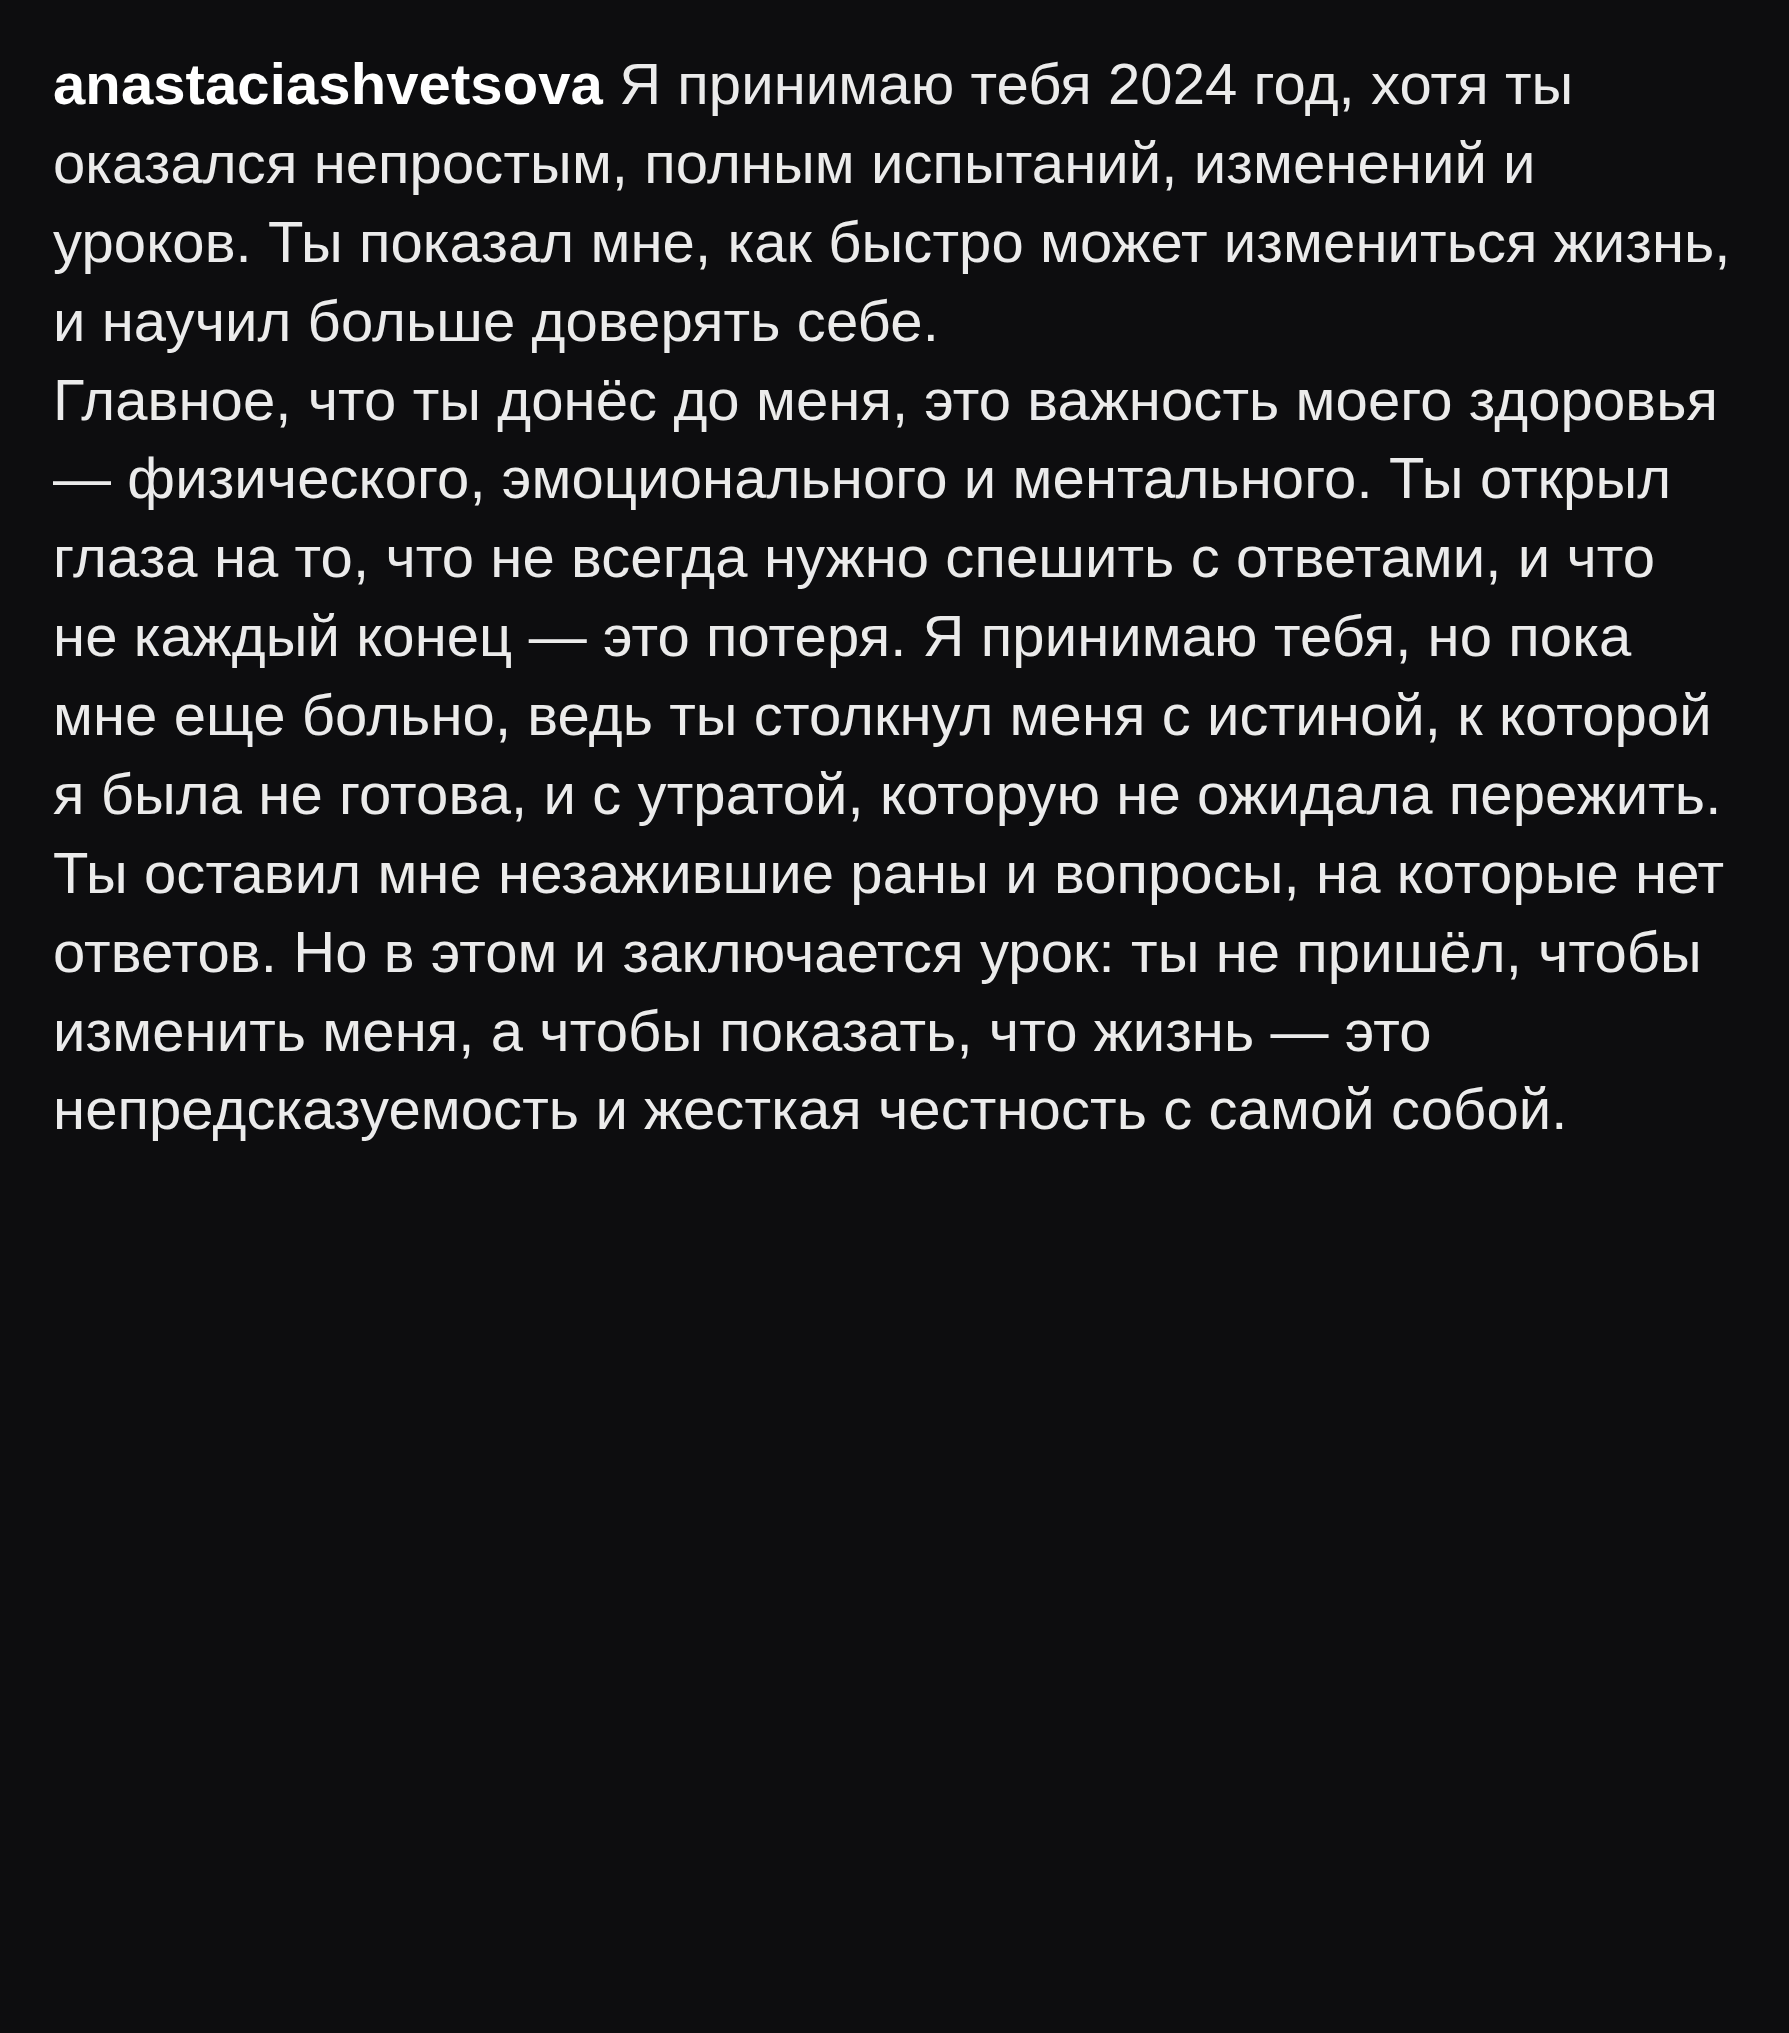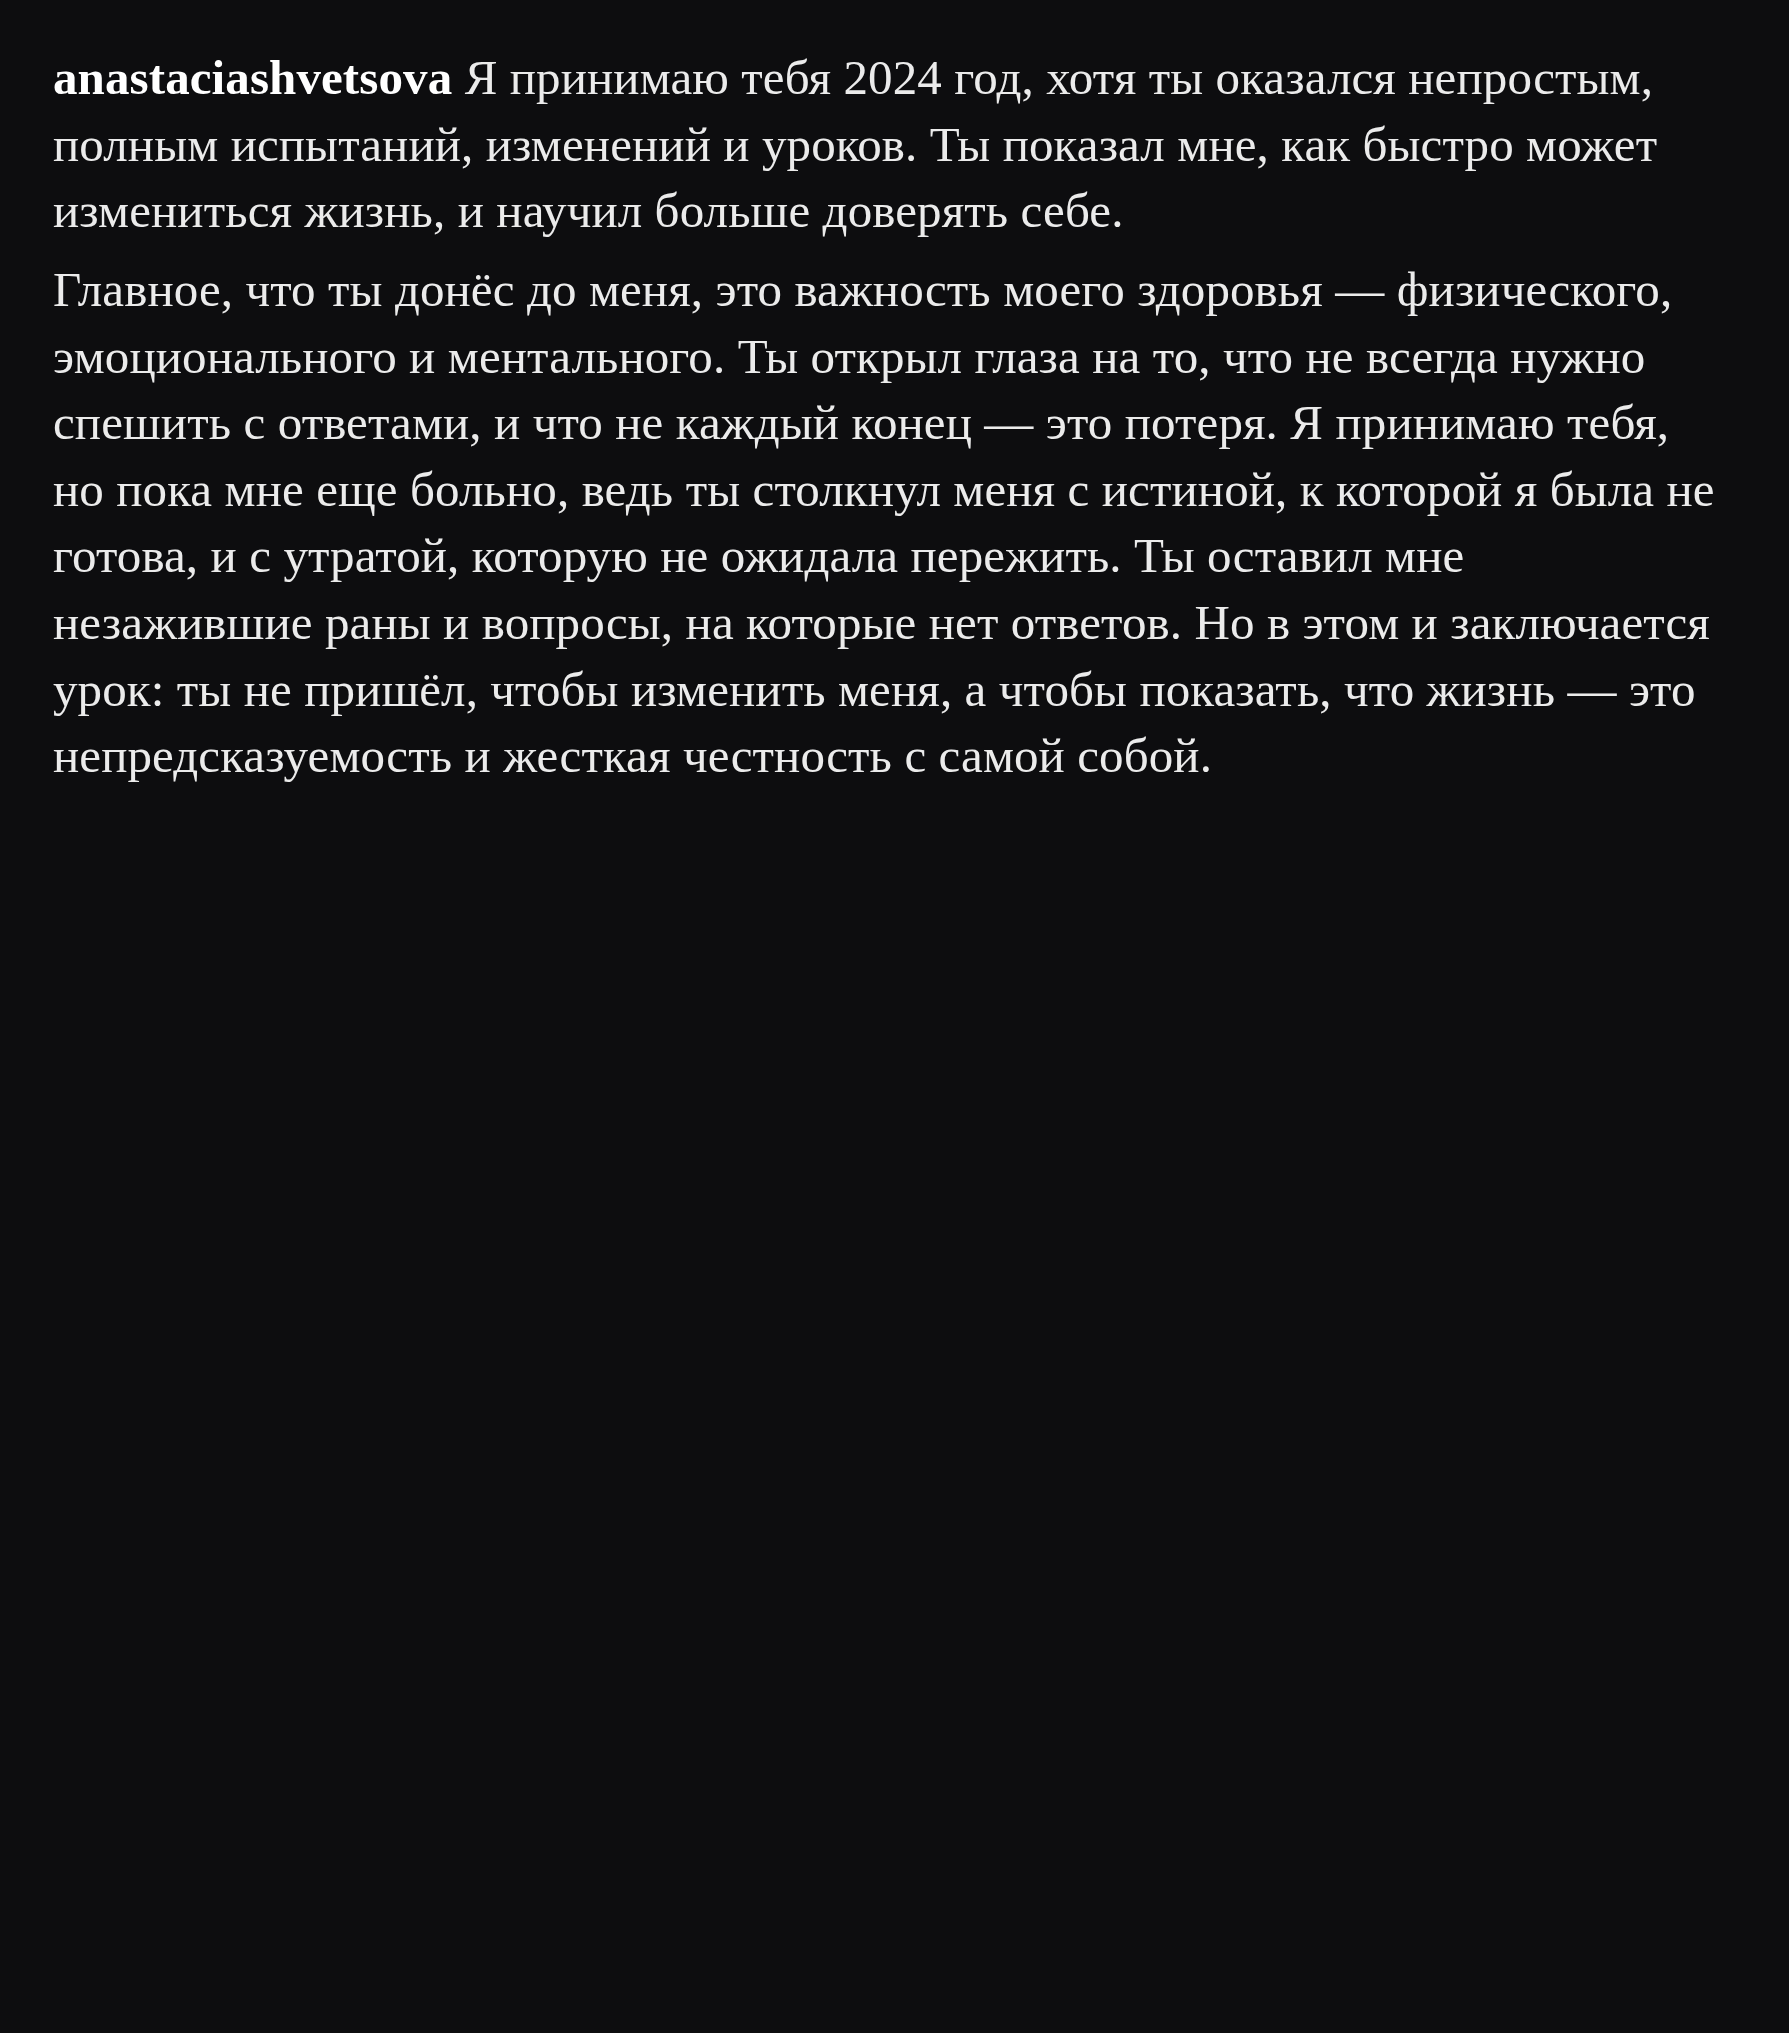--- a/index.html
+++ b/index.html
@@ -15,37 +15,36 @@
     color: #e8e8e8;
   }
   .post {
     box-sizing: border-box;
     width: 1789px;
     height: 2034px;
     padding: 45px 58px 0 53px;
     background: #0d0d0f;
   }
   .caption {
-    font-size: 49px;
+    font-size: 58px;
     line-height: 1.36;
     letter-spacing: 0.1px;
     color: #ebebeb;
     font-weight: 400;
     word-wrap: break-word;
-    font-family: Liberation Serif, serif;
   }
   .username {
     font-weight: 700;
     color: #ffffff;
   }
   .para {
     margin: 0;
   }
   .para + .para {
-    margin-top: 12px;
+    margin-top: 0;
   }
 </style>
 </head>
 <body>
 
 <div class="post">
   <div class="caption">
     <p class="para"><span class="username">anastaciashvetsova</span> <span>Я принимаю тебя 2024 год, хотя ты оказался непростым, полным испытаний, изменений и уроков. Ты показал мне, как быстро может измениться жизнь, и научил больше доверять себе.</span></p>
     <p class="para">Главное, что ты донёс до меня, это важность моего здоровья — физического, эмоционального и ментального. Ты открыл глаза на то, что не всегда нужно спешить с ответами, и что не каждый конец — это потеря. Я принимаю тебя, но пока мне еще больно, ведь ты столкнул меня с истиной, к которой я была не готова, и с утратой, которую не ожидала пережить. Ты оставил мне незажившие раны и вопросы, на которые нет ответов. Но в этом и заключается урок: ты не пришёл, чтобы изменить меня, а чтобы показать, что жизнь — это непредсказуемость и жесткая честность с самой собой.</p>
   </div>

